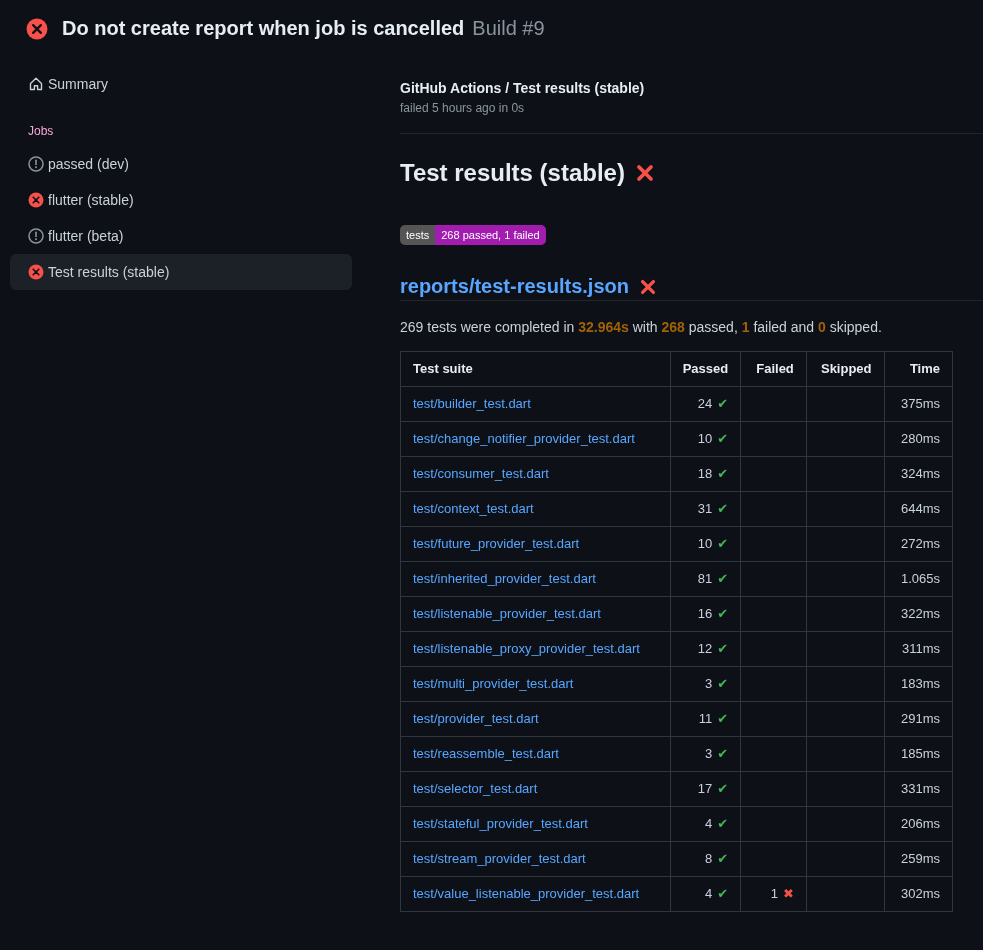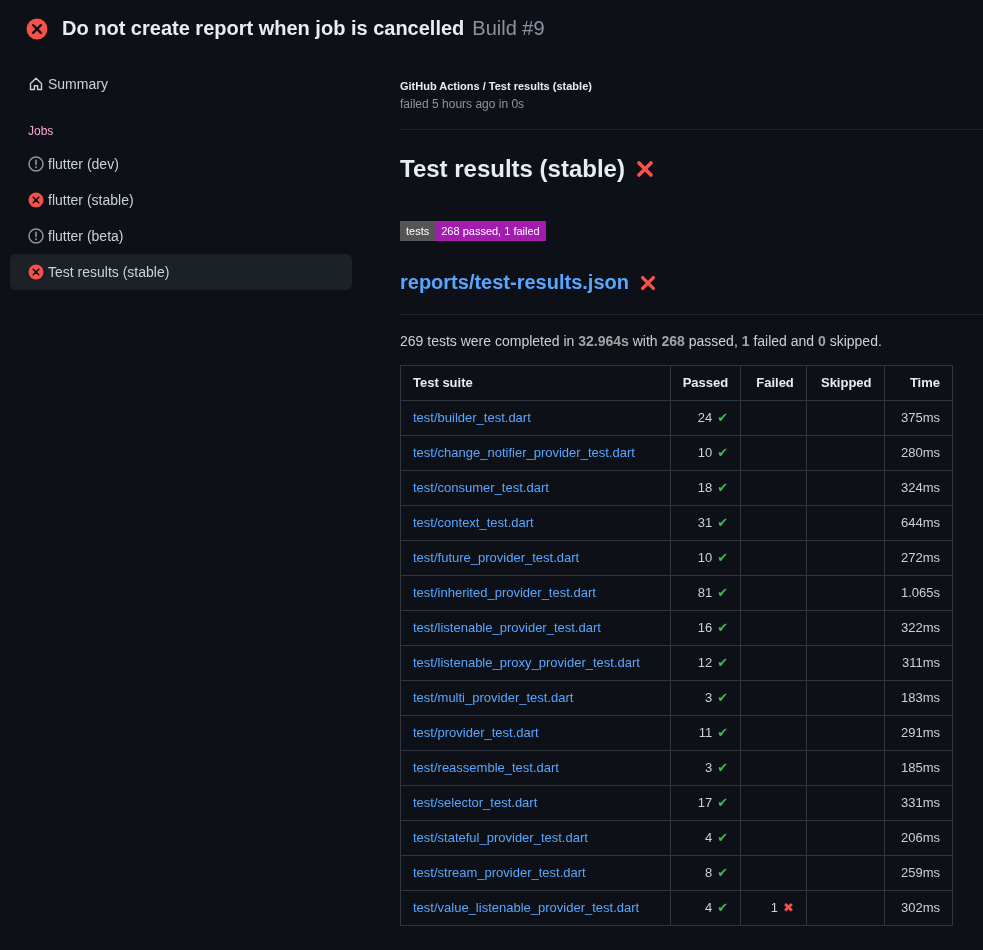--- a/index.html
+++ b/index.html
@@ -23,41 +23,41 @@
   
   .sidebar { width:400px; flex:none; padding:16px 48px 0 10px; }
   .side-item { display:flex; align-items:center; gap:4px; padding:10px 18px; border-radius:6px;
                font-size:14px; color:#c9d1d9; cursor:pointer; }
   .side-item.selected { background:#1c2128; }
   .status-icon { width:16px; height:16px; flex:none; display:flex; }
   .jobs-label { font-size:12px; color:#f9a8d4; padding:22px 18px 8px 18px; }
 
   
   .main { flex:1; min-width:0; padding-top:30px; }
-  .breadcrumb { font-size:11px; font-weight:700; color:#e6edf3; }
+  .breadcrumb { font-size:14px; font-weight:700; color:#e6edf3; }
   .status-line { font-size:12px; color:#8b949e; margin-top:5px; }
   .divider { border:none; border-top:1px solid #21262d; margin:18px 0 0 0; }
 
   .section-title { display:flex; align-items:center; gap:10px; margin-top:25px;
                    font-size:24px; font-weight:600; color:#e6edf3; }
   .red-x-20 { width:20px; height:20px; display:flex; }
   .red-x-18 { width:18px; height:18px; display:flex; }
 
   .badge { display:inline-flex; margin-top:22px; font-size:11px; line-height:14px;
-           border-radius:0; overflow:hidden; color:#ffffff; }
+           border-radius:5px; overflow:hidden; color:#ffffff; }
   .badge-label { background:#555555; padding:3px 6px; }
   .badge-value { background:#a21caf; padding:3px 6px; }
 
   .report-title { display:flex; align-items:center; gap:10px; margin-top:30px;
-                  padding-bottom:20px; font-size:20px; font-weight:700;
+                  padding-bottom:2px; font-size:20px; font-weight:700;
                   border-bottom:1px solid #21262d; }
   .report-title a { color:#58a6ff; text-decoration:none; cursor:pointer; }
 
   .summary { font-size:14px; margin-top:18px; color:#c9d1d9; }
-  .summary .b { font-weight:700; color:#a3a3a3; }
+  .summary .b { font-weight:700; color:#a16207; }
 
   
   .results-table { margin-top:16px; border-collapse:collapse; font-size:13px; width:553px; }
   .results-table th, .results-table td { border:1px solid #30363d; padding:8px 12px; line-height:18px; }
   .results-table th { font-weight:700; color:#e6edf3; text-align:right; }
   .results-table th.h-suite { text-align:left; }
   td.suite a { color:#58a6ff; text-decoration:none; cursor:pointer; }
   td.num, td.time { text-align:right; white-space:nowrap; color:#c9d1d9; }
   .check { color:#3fb950; margin-left:5px; font-weight:700; }
   .cross { color:#f85149; margin-left:5px; font-weight:700; }
@@ -93,21 +93,21 @@
       <div class="jobs-label">Jobs</div>
       <nav id="jobs-list">
           <div class="side-item">
             <span class="status-icon">
               <svg width="16" height="16" viewBox="0 0 16 16">
                 <circle cx="8" cy="8" r="7" fill="none" stroke="#8b949e" stroke-width="1.5"></circle>
                 <path d="M8 4.2 v4.2" stroke="#8b949e" stroke-width="1.6" stroke-linecap="round"></path>
                 <circle cx="8" cy="11.3" r="1" fill="#8b949e"></circle>
               </svg>
             </span>
-            <span>flutter (dev)</span>
+            <span>passed (dev)</span>
           </div>
           <div class="side-item">
             <span class="status-icon">
               <svg width="16" height="16" viewBox="0 0 16 16">
                 <circle cx="8" cy="8" r="7.5" fill="#f85149"></circle>
                 <path d="M5.2 5.2 L10.8 10.8 M10.8 5.2 L5.2 10.8" stroke="#0d1117" stroke-width="1.6" stroke-linecap="round"></path>
               </svg>
             </span>
             <span>flutter (stable)</span>
           </div>

